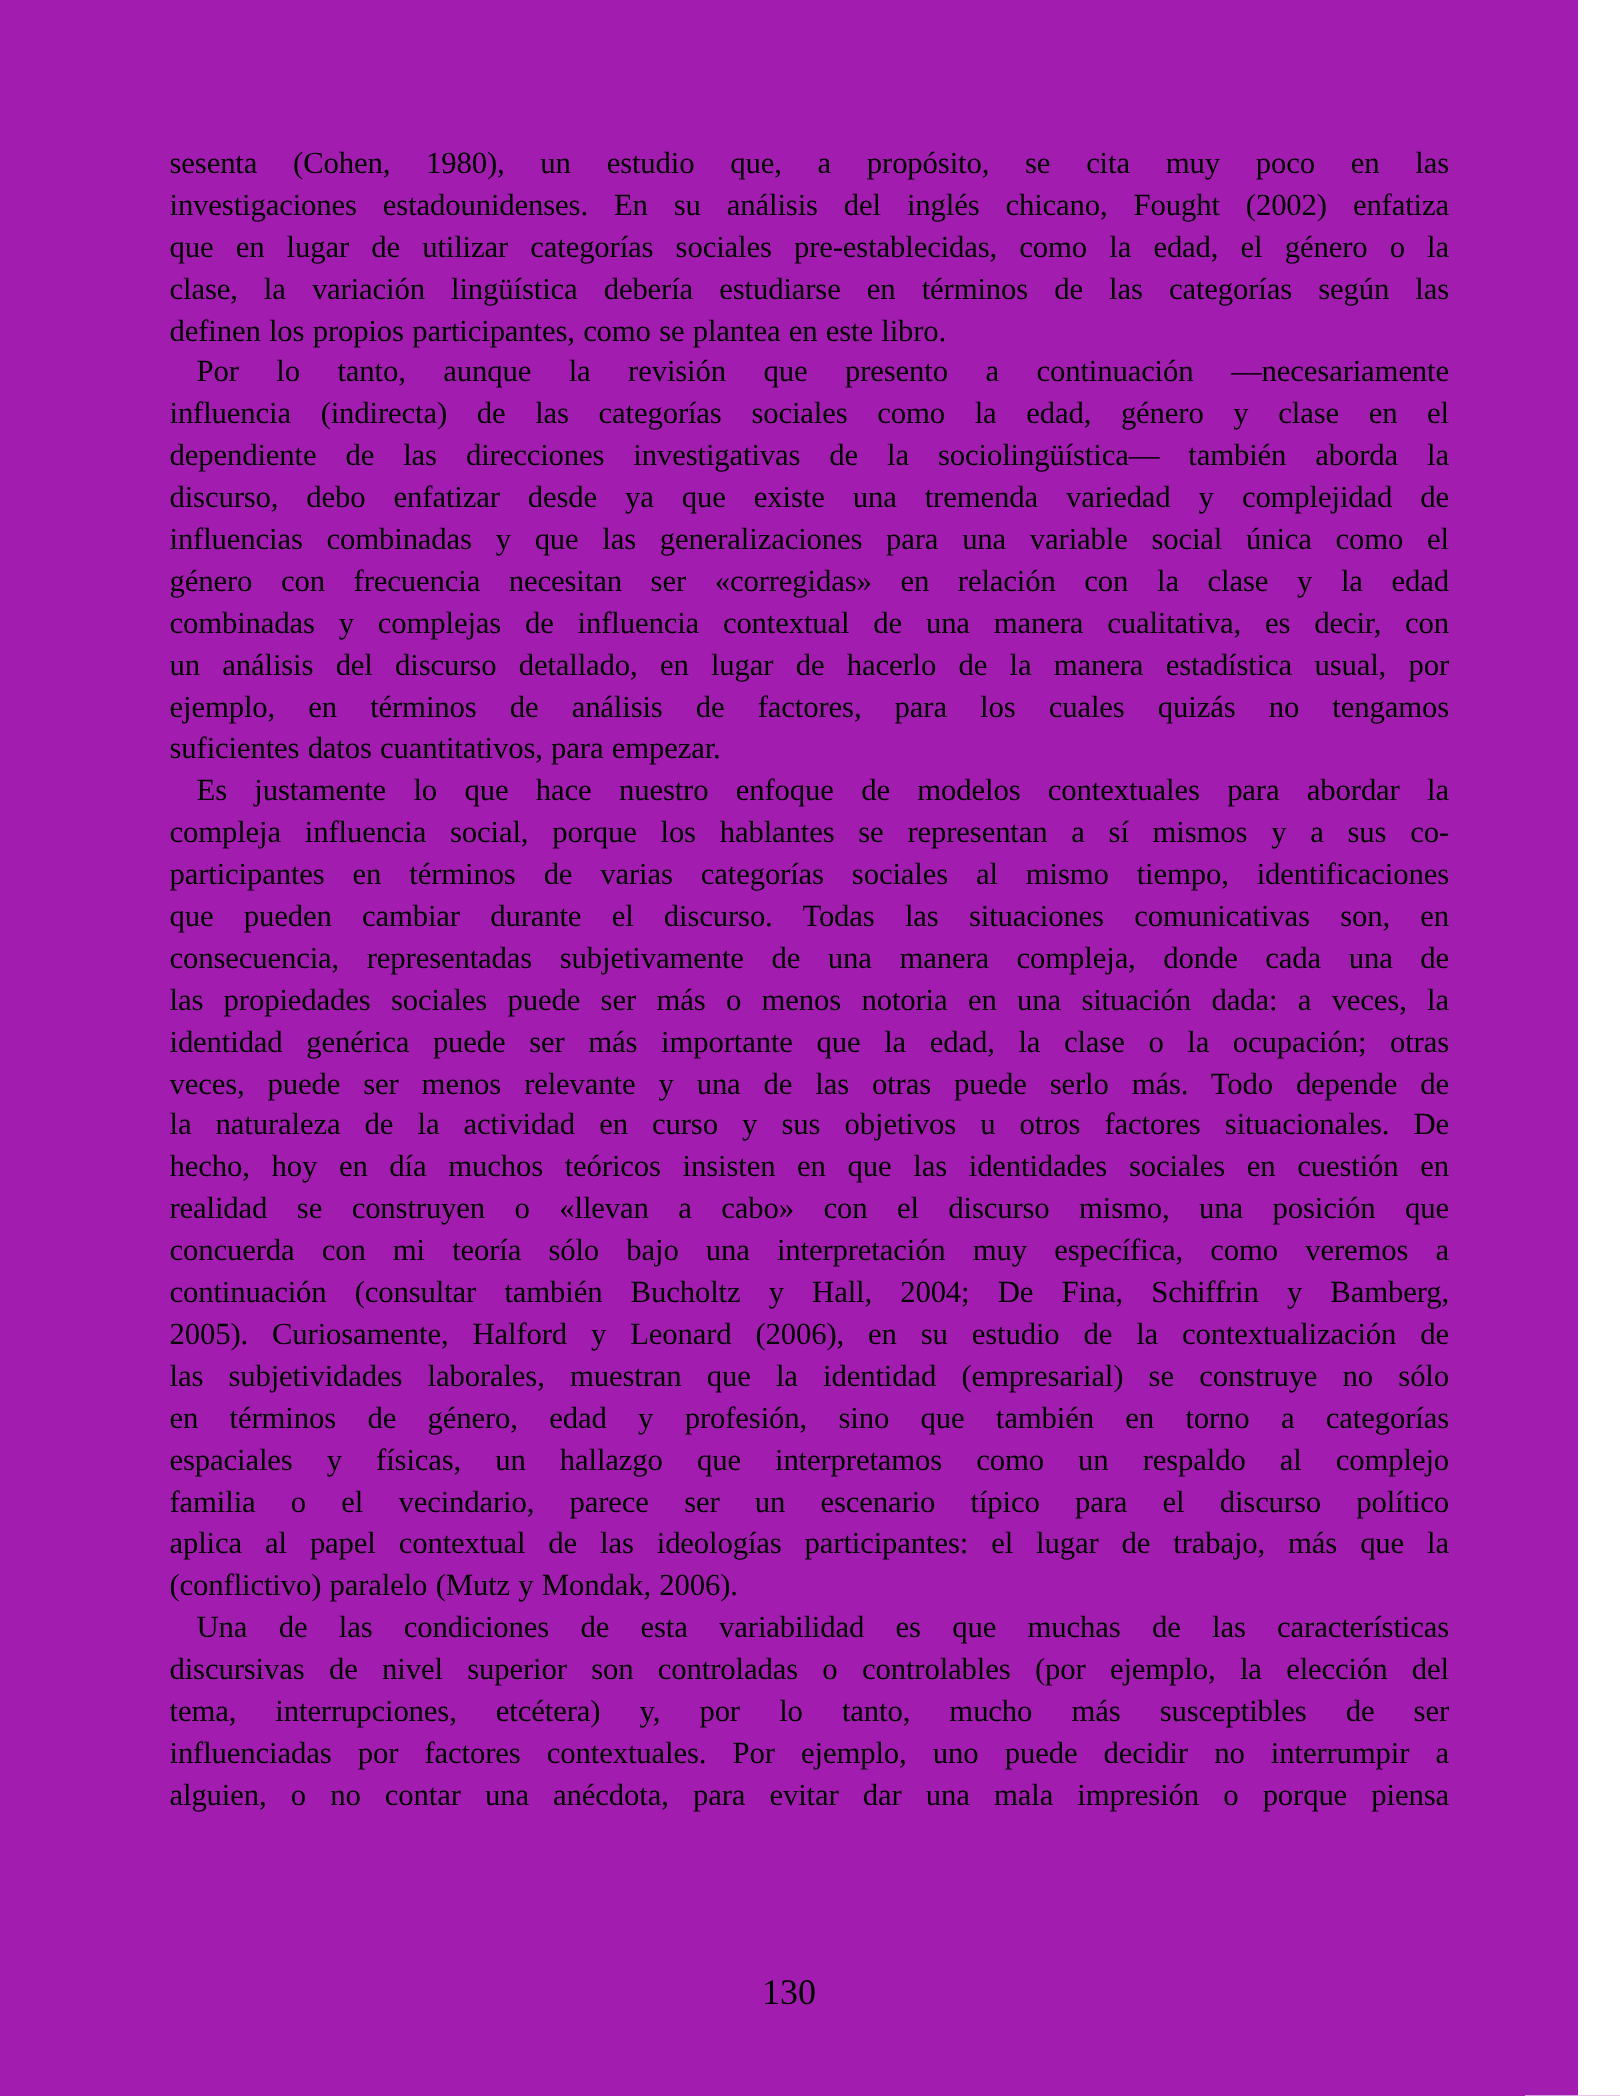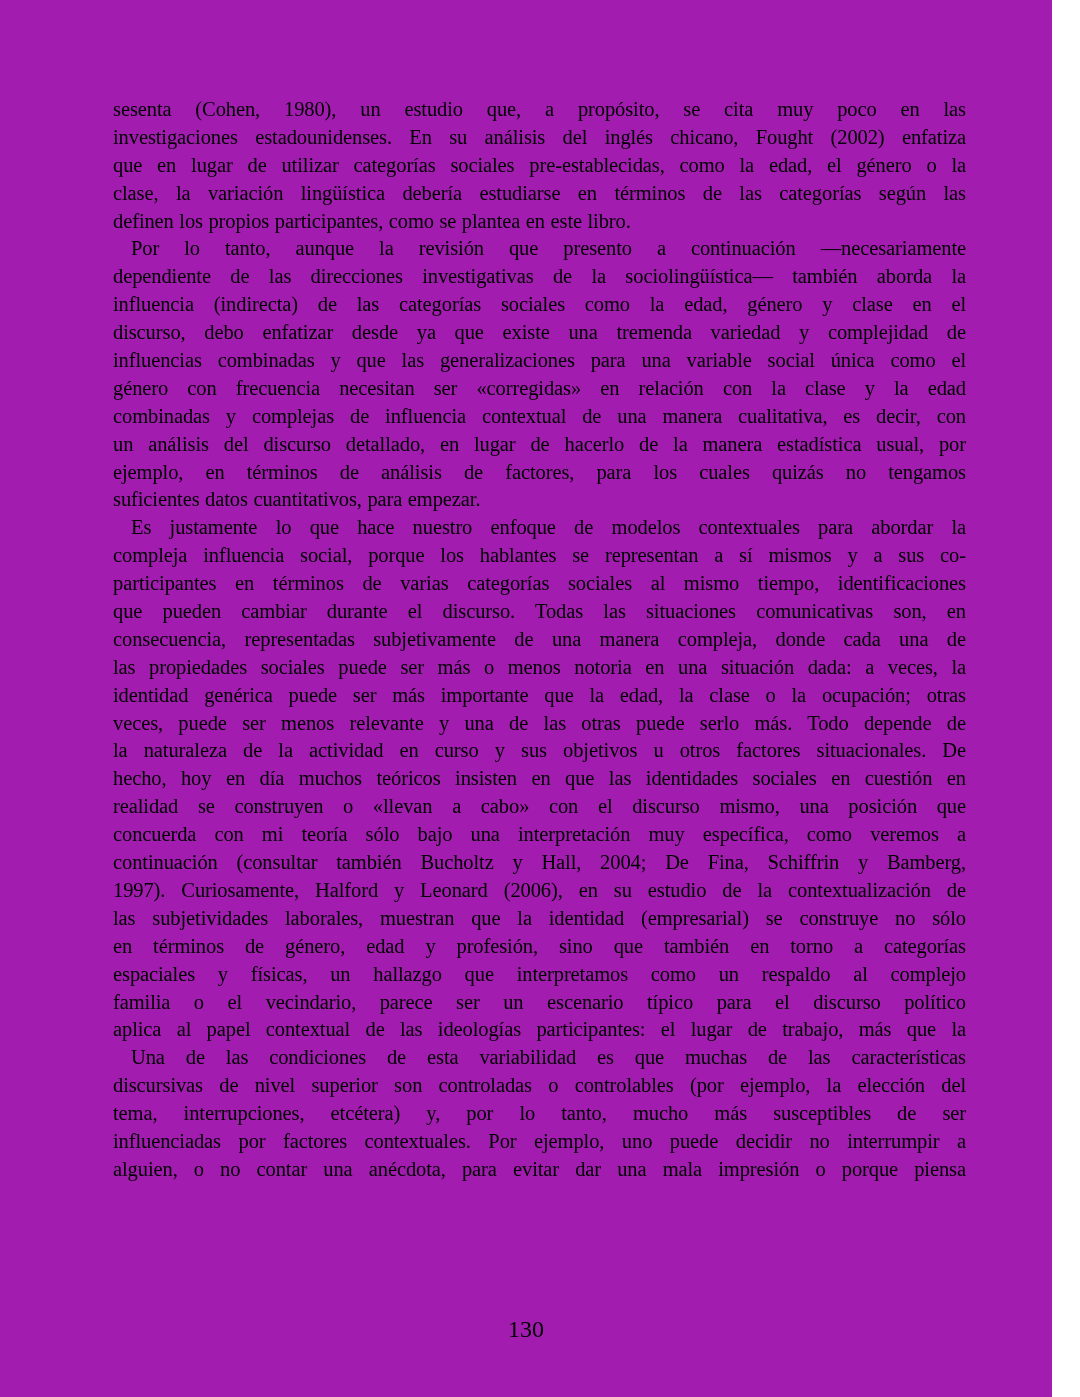--- a/index.html
+++ b/index.html
@@ -61,22 +61,22 @@
   <main class="text-block" id="text-block">
       <div class="paragraph">
         <div class="line">sesenta (Cohen, 1980), un estudio que, a propósito, se cita muy poco en las</div>
         <div class="line">investigaciones estadounidenses. En su análisis del inglés chicano, Fought (2002) enfatiza</div>
         <div class="line">que en lugar de utilizar categorías sociales pre-establecidas, como la edad, el género o la</div>
         <div class="line">clase, la variación lingüística debería estudiarse en términos de las categorías según las</div>
         <div class="line lastline">definen los propios participantes, como se plantea en este libro.</div>
       </div>
       <div class="paragraph">
         <div class="line indent">Por lo tanto, aunque la revisión que presento a continuación —necesariamente</div>
+        <div class="line">influencia (indirecta) de las categorías sociales como la edad, género y clase en el</div>
         <div class="line">dependiente de las direcciones investigativas de la sociolingüística— también aborda la</div>
-        <div class="line">influencia (indirecta) de las categorías sociales como la edad, género y clase en el</div>
         <div class="line">discurso, debo enfatizar desde ya que existe una tremenda variedad y complejidad de</div>
         <div class="line">influencias combinadas y que las generalizaciones para una variable social única como el</div>
         <div class="line">género con frecuencia necesitan ser «corregidas» en relación con la clase y la edad</div>
         <div class="line">combinadas y complejas de influencia contextual de una manera cualitativa, es decir, con</div>
         <div class="line">un análisis del discurso detallado, en lugar de hacerlo de la manera estadística usual, por</div>
         <div class="line">ejemplo, en términos de análisis de factores, para los cuales quizás no tengamos</div>
         <div class="line lastline">suficientes datos cuantitativos, para empezar.</div>
       </div>
       <div class="paragraph">
         <div class="line indent">Es justamente lo que hace nuestro enfoque de modelos contextuales para abordar la</div>
@@ -85,26 +85,27 @@
         <div class="line">que pueden cambiar durante el discurso. Todas las situaciones comunicativas son, en</div>
         <div class="line">consecuencia, representadas subjetivamente de una manera compleja, donde cada una de</div>
         <div class="line">las propiedades sociales puede ser más o menos notoria en una situación dada: a veces, la</div>
         <div class="line">identidad genérica puede ser más importante que la edad, la clase o la ocupación; otras</div>
         <div class="line">veces, puede ser menos relevante y una de las otras puede serlo más. Todo depende de</div>
         <div class="line">la naturaleza de la actividad en curso y sus objetivos u otros factores situacionales. De</div>
         <div class="line">hecho, hoy en día muchos teóricos insisten en que las identidades sociales en cuestión en</div>
         <div class="line">realidad se construyen o «llevan a cabo» con el discurso mismo, una posición que</div>
         <div class="line">concuerda con mi teoría sólo bajo una interpretación muy específica, como veremos a</div>
         <div class="line">continuación (consultar también Bucholtz y Hall, 2004; De Fina, Schiffrin y Bamberg,</div>
-        <div class="line">1997). Curiosamente, Halford y Leonard (2006), en su estudio de la contextualización de</div>
+        <div class="line">2005). Curiosamente, Halford y Leonard (2006), en su estudio de la contextualización de</div>
         <div class="line">las subjetividades laborales, muestran que la identidad (empresarial) se construye no sólo</div>
         <div class="line">en términos de género, edad y profesión, sino que también en torno a categorías</div>
         <div class="line">espaciales y físicas, un hallazgo que interpretamos como un respaldo al complejo</div>
         <div class="line">familia o el vecindario, parece ser un escenario típico para el discurso político</div>
         <div class="line">aplica al papel contextual de las ideologías participantes: el lugar de trabajo, más que la</div>
+        <div class="line lastline">(conflictivo) paralelo (Mutz y Mondak, 2006).</div>
       </div>
       <div class="paragraph">
         <div class="line indent">Una de las condiciones de esta variabilidad es que muchas de las características</div>
         <div class="line">discursivas de nivel superior son controladas o controlables (por ejemplo, la elección del</div>
         <div class="line">tema, interrupciones, etcétera) y, por lo tanto, mucho más susceptibles de ser</div>
         <div class="line">influenciadas por factores contextuales. Por ejemplo, uno puede decidir no interrumpir a</div>
         <div class="line">alguien, o no contar una anécdota, para evitar dar una mala impresión o porque piensa</div>
       </div>
     </main>
   <footer class="page-number">130</footer>

